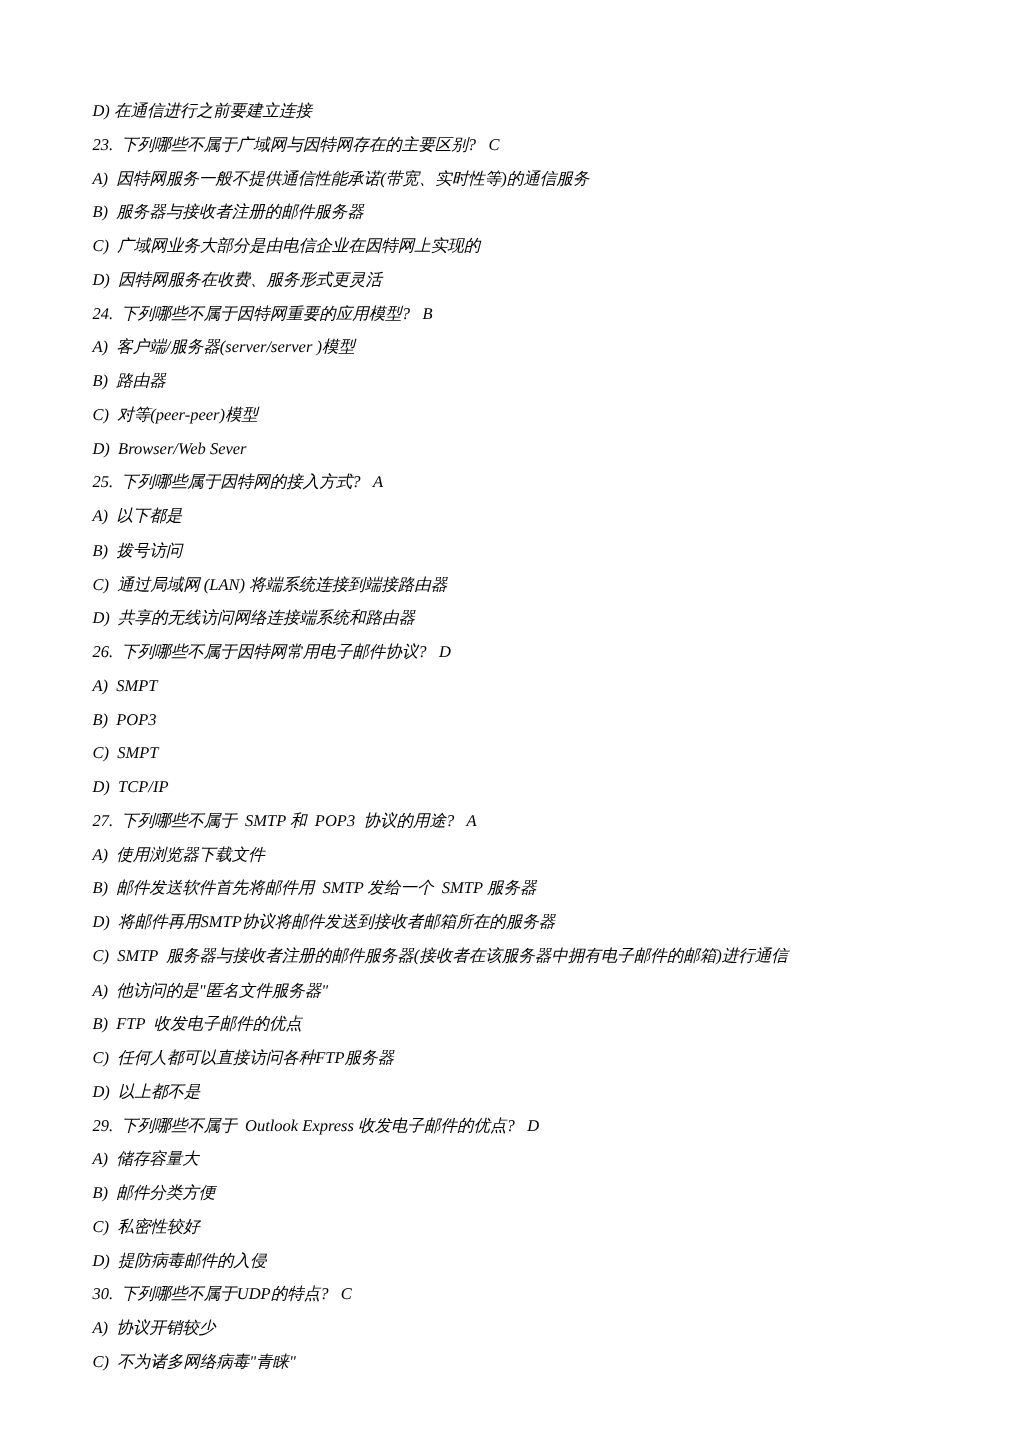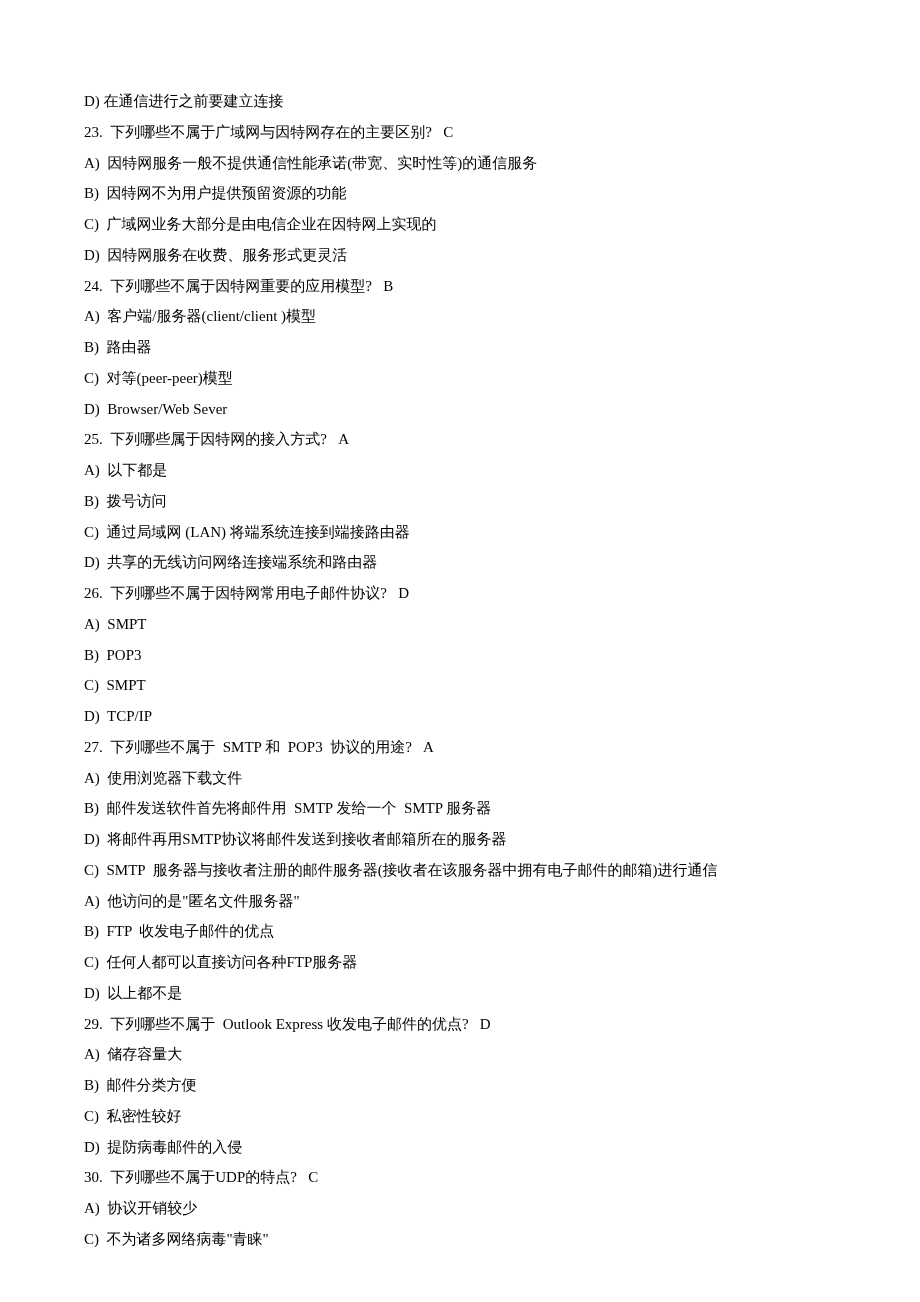--- a/index.html
+++ b/index.html
@@ -8,34 +8,35 @@
       padding: 86px 84px 40px 84px;
       font-family: "SimSun", "宋体", serif;
       font-size: 15px;
       line-height: 2.05;
       color: #000000;
       width: 920px;
       box-sizing: border-box;
     }
     .line {
       white-space: pre-wrap;
+      font-style: italic;
     }
   </style>
 </head>
 <body>
 
 <div>
   <div class="line">D) 在通信进行之前要建立连接</div>
   <div class="line">23.  下列哪些不属于广域网与因特网存在的主要区别?   C</div>
   <div class="line">A)  因特网服务一般不提供通信性能承诺(带宽、实时性等)的通信服务</div>
-  <div class="line">B)  因特网不为用户提供预留资源的功能</div>
+  <div class="line">B)  服务器与接收者注册的邮件服务器</div>
   <div class="line">C)  广域网业务大部分是由电信企业在因特网上实现的</div>
   <div class="line">D)  因特网服务在收费、服务形式更灵活</div>
   <div class="line">24.  下列哪些不属于因特网重要的应用模型?   B</div>
-  <div class="line">A)  客户端/服务器(client/client )模型</div>
+  <div class="line">A)  客户端/服务器(server/server )模型</div>
   <div class="line">B)  路由器</div>
   <div class="line">C)  对等(peer-peer)模型</div>
   <div class="line">D)  Browser/Web Sever</div>
   <div class="line">25.  下列哪些属于因特网的接入方式?   A</div>
   <div class="line">A)  以下都是</div>
   <div class="line">B)  拨号访问</div>
   <div class="line">C)  通过局域网 (LAN) 将端系统连接到端接路由器</div>
   <div class="line">D)  共享的无线访问网络连接端系统和路由器</div>
   <div class="line">26.  下列哪些不属于因特网常用电子邮件协议?   D</div>
   <div class="line">A)  SMPT</div>

